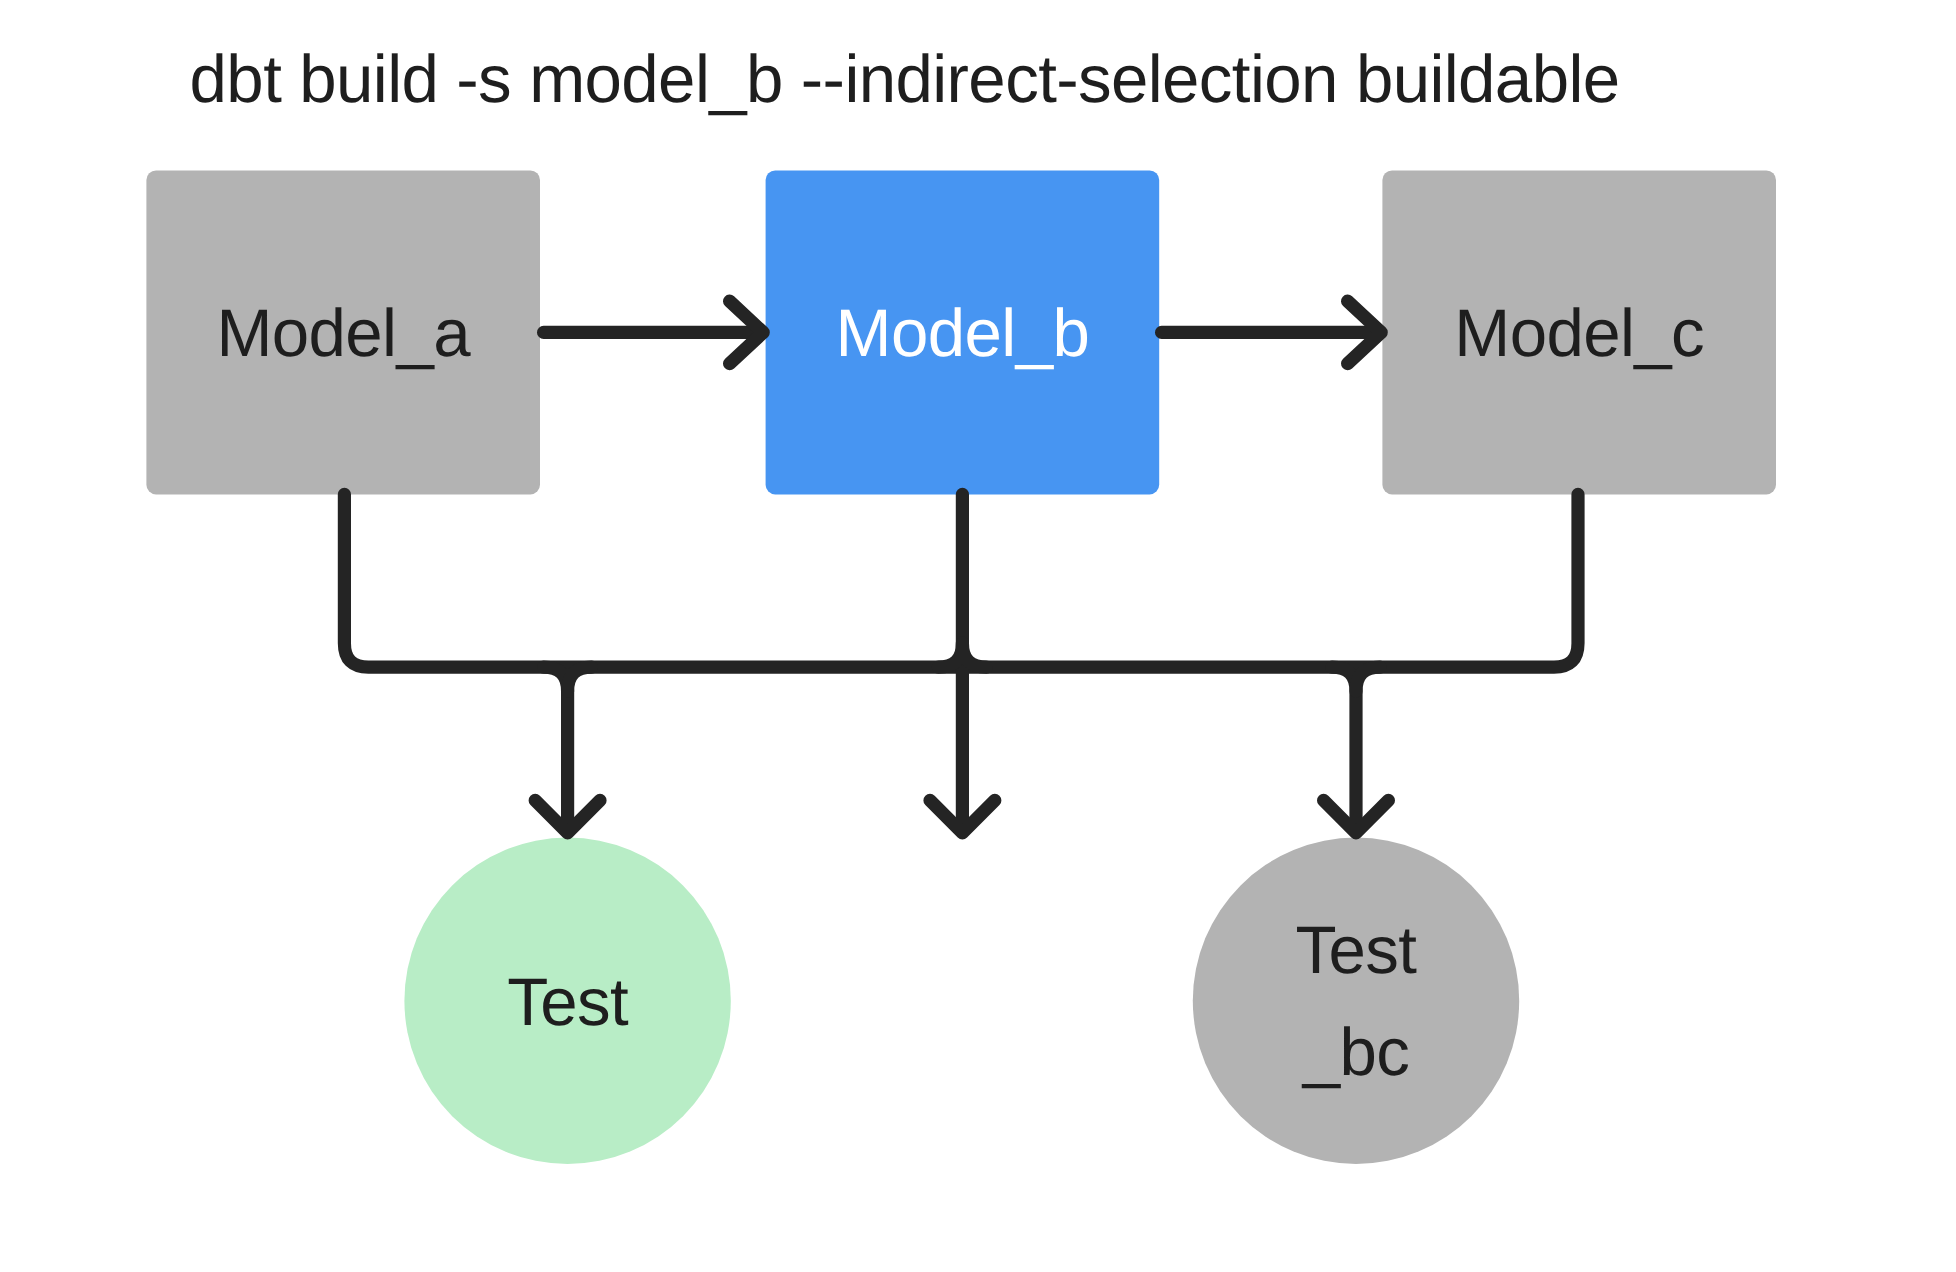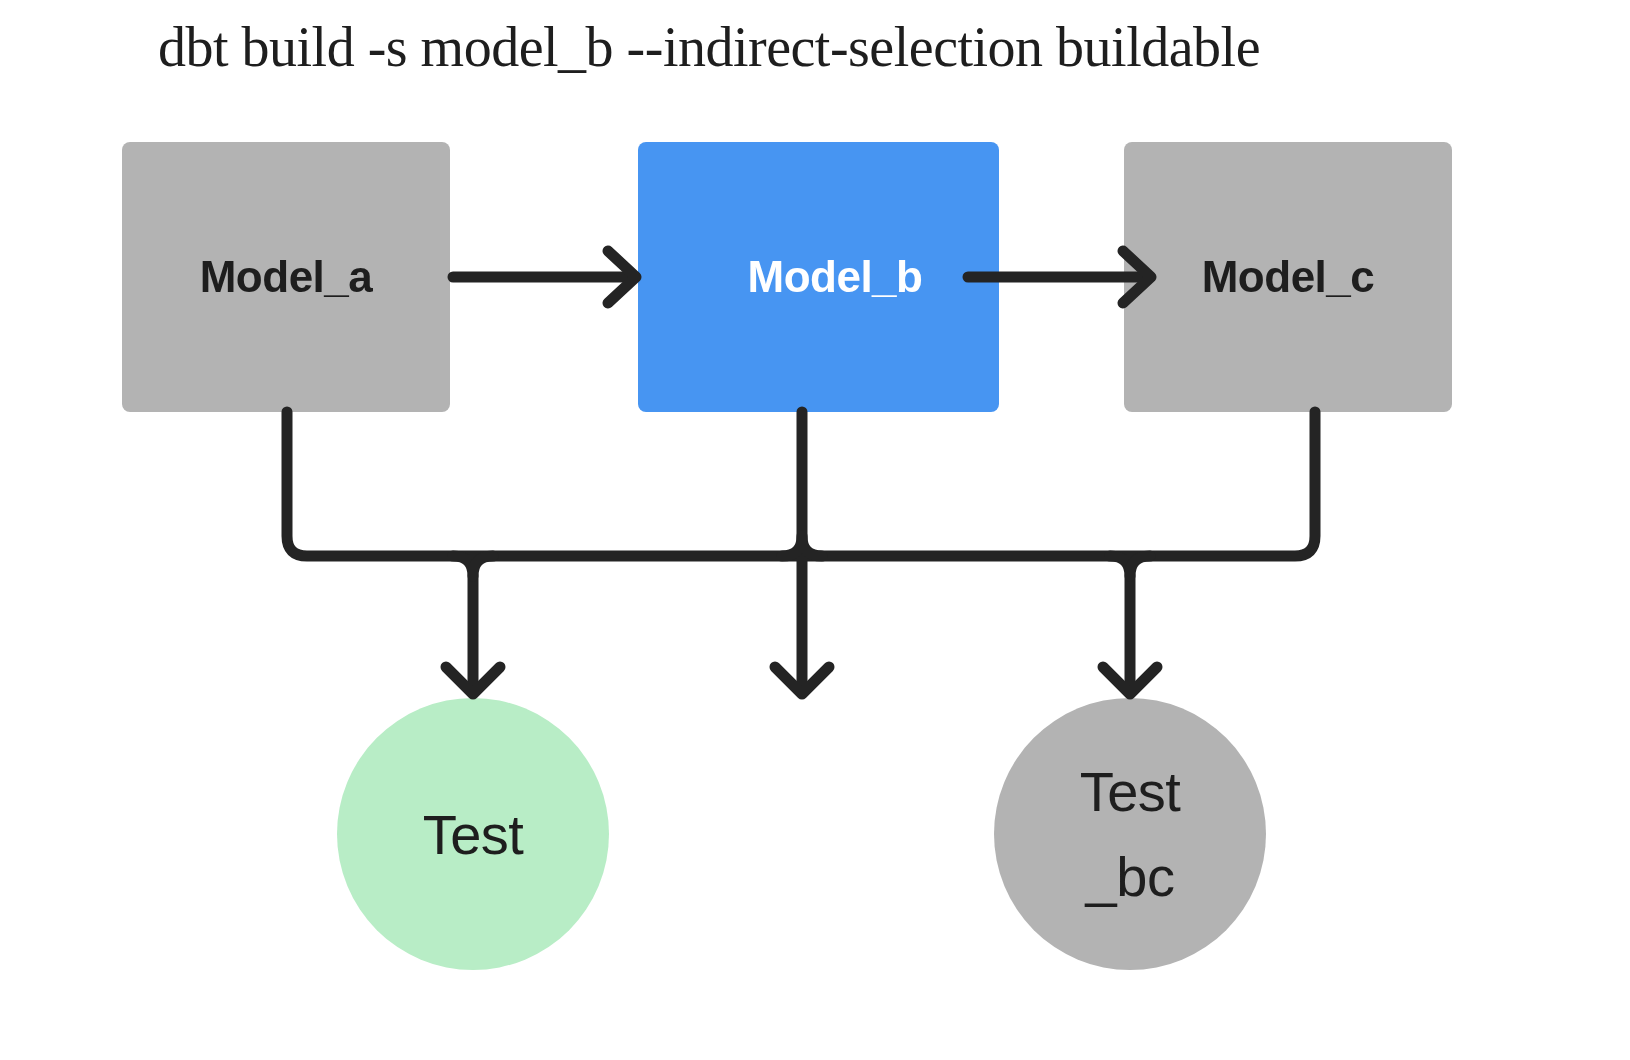--- a/index.html
+++ b/index.html
@@ -11,47 +11,46 @@
   #canvas {
     position: relative;
     width: 1630px;
     height: 1060px;
     background: #ffffff;
     overflow: hidden;
   }
   .diagram-title {
     position: absolute;
     left: 158px;
-    top: 17px;
+    top: 36px;
     font-size: 56px;
     line-height: 60px;
     font-weight: 500;
     letter-spacing: -0.5px;
     white-space: nowrap;
     color: #1e1e1e;
-    font-family: Liberation Serif, serif;
   }
   .model-node {
     position: absolute;
     top: 142px;
     width: 328px;
     height: 270px;
     border-radius: 8px;
     display: flex;
     align-items: center;
     justify-content: center;
   }
   .model-node .node-label {
-    font-size: 44px;
-    font-weight: 700;
+    font-size: 56px;
+    font-weight: 400;
     letter-spacing: -0.5px;
   }
   #model-a { left: 122px; }
   #model-b { left: 638px; }
-  #model-c { left: 1124px; justify-content: center; }
+  #model-c { left: 1152px; justify-content: center; }
 
   .test-node {
     position: absolute;
     top: 698px;
     width: 272px;
     height: 272px;
     border-radius: 50%;
     display: flex;
     flex-direction: column;
     align-items: center;
@@ -81,21 +80,21 @@
 <body>
 
 <div id="canvas">
 
   <div class="diagram-title">dbt build -s model_b --indirect-selection buildable</div>
 
   <div id="model-a" class="model-node" style="background-color: rgb(179, 179, 179); color: rgb(30, 30, 30);">
     <span class="node-label">Model_a</span>
   </div>
 
-  <div id="model-b" class="model-node" style="background-color: rgb(71, 149, 242); color: rgb(255, 255, 255); padding-left: 33px;">
+  <div id="model-b" class="model-node" style="background-color: rgb(71, 149, 242); color: rgb(255, 255, 255);">
     <span class="node-label">Model_b</span>
   </div>
 
   <div id="model-c" class="model-node" style="background-color: rgb(179, 179, 179); color: rgb(30, 30, 30);">
     <span class="node-label">Model_c</span>
   </div>
 
   <div id="test-ab" class="test-node" style="background-color: rgb(184, 237, 198); color: rgb(30, 30, 30);">
     <span class="node-label">Test</span>
   </div>

